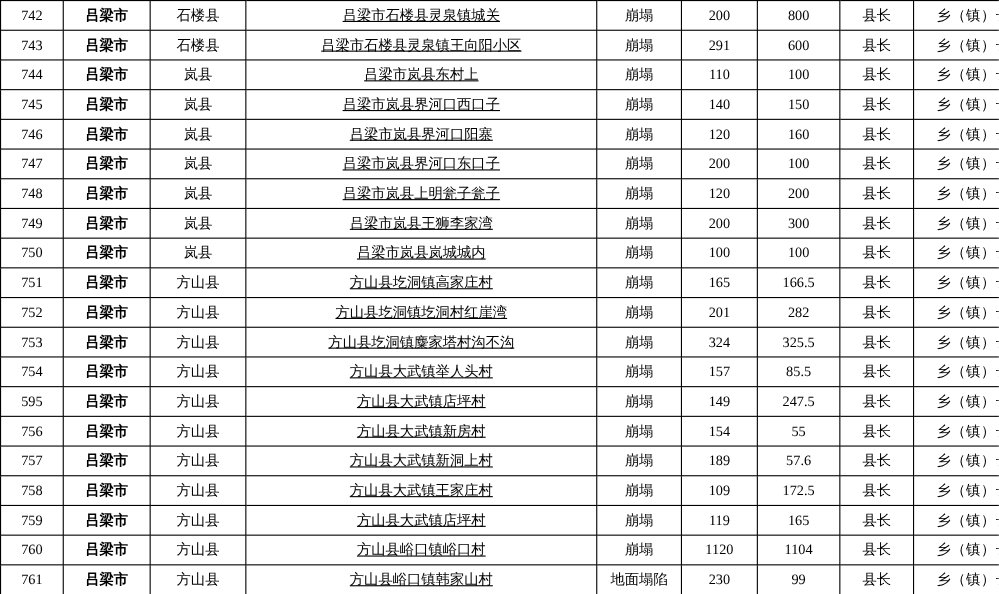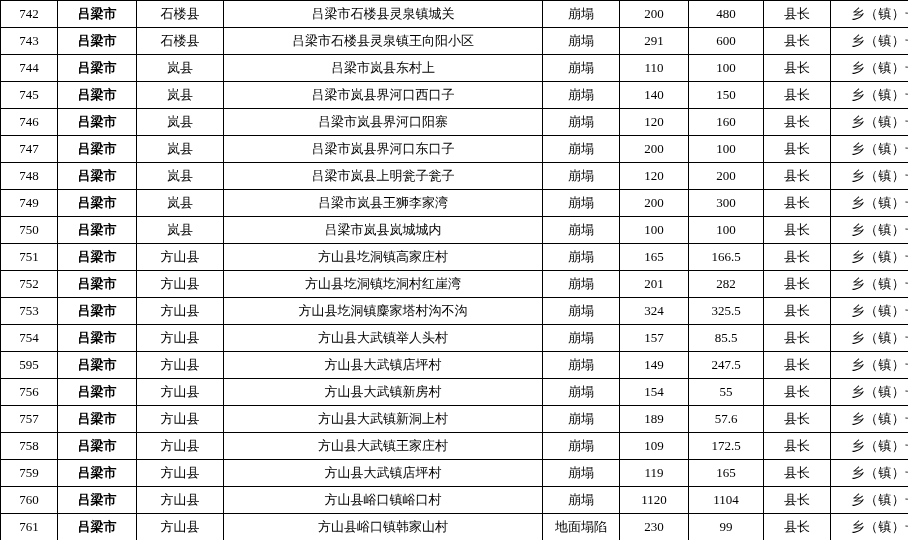--- a/index.html
+++ b/index.html
@@ -33,21 +33,21 @@
     height: 26px;
     padding: 0 2px;
     text-align: center;
     vertical-align: middle;
     white-space: nowrap;
     overflow: hidden;
   }
   td.c-index   { width: 52px; margin-top: 16px; }
   td.c-city    { width: 74px; font-weight: bold; }
   td.c-county  { width: 82px; }
-  td.c-name    { width: 314px; }
+  td.c-name    { width: 314px; text-decoration: underline; }
   td.c-type    { width: 72px; }
   td.c-num1    { width: 64px; }
   td.c-num2    { width: 70px; }
   td.c-resp    { width: 62px; }
   td.c-level   { width: 104px; }
   td.c-level   { letter-spacing: 0.5px; }
   .cjk {
     font-family: "Liberation Serif", "DejaVu Serif", serif;
   }
 </style>
@@ -57,21 +57,21 @@
 <div class="sheet">
   <table class="data-table">
     <tbody>
       <tr>
         <td class="c-index cjk">742</td>
         <td class="c-city cjk">吕梁市</td>
         <td class="c-county cjk">石楼县</td>
         <td class="c-name cjk">吕梁市石楼县灵泉镇城关</td>
         <td class="c-type cjk">崩塌</td>
         <td class="c-num1">200</td>
-        <td class="c-num2">480</td>
+        <td class="c-num2">800</td>
         <td class="c-resp cjk">县长</td>
         <td class="c-level cjk">乡（镇）长</td>
       </tr>
       <tr>
         <td class="c-index cjk">743</td>
         <td class="c-city cjk">吕梁市</td>
         <td class="c-county cjk">石楼县</td>
         <td class="c-name cjk">吕梁市石楼县灵泉镇王向阳小区</td>
         <td class="c-type cjk">崩塌</td>
         <td class="c-num1">291</td>

